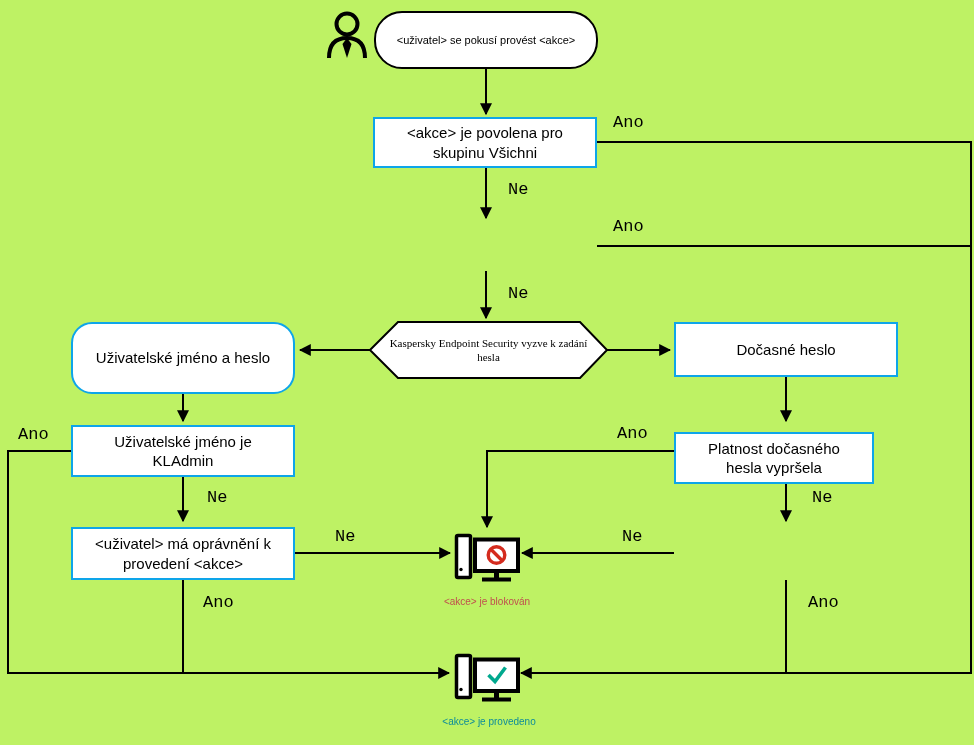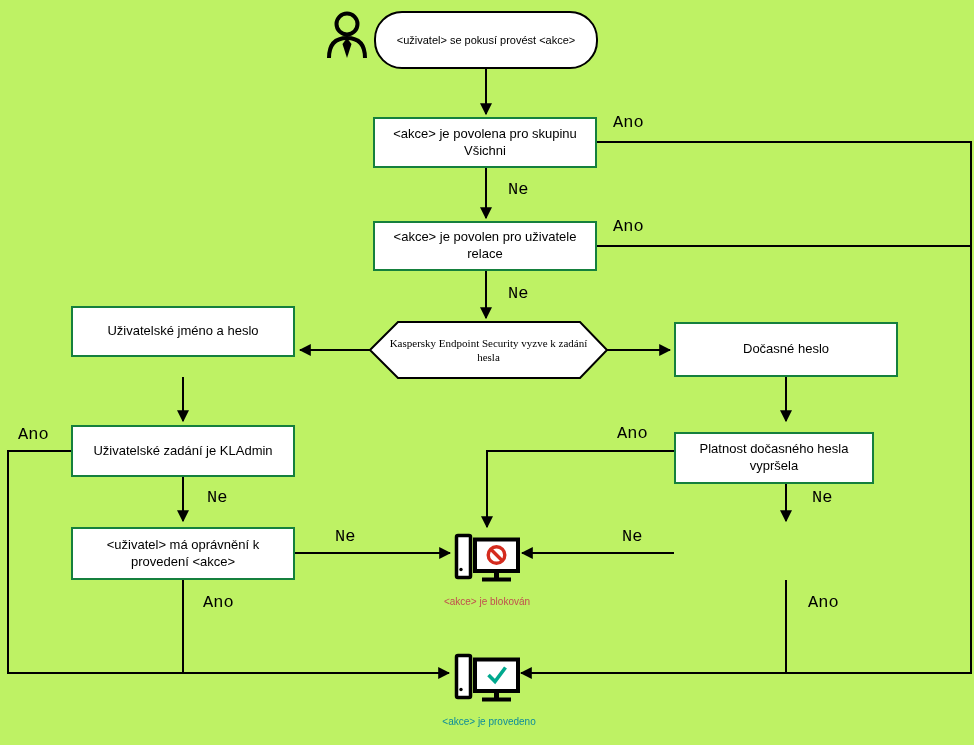--- a/index.html
+++ b/index.html
@@ -2,23 +2,23 @@
 <html><head>
 <meta charset="utf-8">
 <style>
   html,body { margin:0; padding:0; background:#fff; }
   .canvas {
     position:relative; width:974px; height:745px; background:#bef264;
     font-family:"Liberation Sans", sans-serif; color:#000; overflow:hidden;
   }
   .layer { position:absolute; left:0; top:0; }
   .box {
-    position:absolute; box-sizing:border-box; border:2px solid #15803d; background:#fff;
+    position:absolute; box-sizing:border-box; border:2px solid #0ea5e9; background:#fff;
     display:flex; align-items:center; justify-content:center; text-align:center;
-    font-size:13px; line-height:1.3; padding:2px 13px;
+    font-size:15px; line-height:1.3; padding:2px 13px;
   }
   .node-text {
     position:absolute; display:flex; align-items:center; justify-content:center;
     text-align:center; font-size:11px; line-height:1.3;
   }
   .lbl { position:absolute; font-size:17px; color:#000;font-family:Liberation Mono, monospace; }
   .status { position:absolute; font-size:10px; text-align:center; }
   .status.blocked { color:#c0504d; }
   .status.performed { color:#0e8c99; }
 </style>
@@ -83,29 +83,28 @@
       <path d="M496.5 691 V699" stroke="#000" stroke-width="5" fill="none"></path>
       <path d="M482 699.5 H511" stroke="#000" stroke-width="4" fill="none"></path>
       <path d="M488.5 675 L495 681.5 L505.5 667.5" fill="none" stroke-width="3.6" stroke="#00a88e"></path>
     </g>
   </svg>
 
   <div class="node-text" style="left:379px; top:14px; width:214px; height:52px;">&lt;uživatel&gt; se pokusí provést &lt;akce&gt;</div>
 
   <div class="box" style="left:373px; top:117px; width:224px; height:51px;">&lt;akce&gt; je povolena pro skupinu Všichni</div>
 
-  <div class="box" style="left:373px; top:221px; width:224px; height:50px;">&lt;akce&gt; je povolen pro uživatele relace</div>
 
   <div class="node-text" style="left:382px; top:324px; width:213px; height:52px;font-family:Liberation Serif, serif;">Kaspersky Endpoint Security vyzve k zadání hesla</div>
 
-  <div class="box" style="left:71px; top:306px; width:224px; height:51px;">Uživatelské jméno a heslo</div>
+  <div class="box" style="left:71px; top:322px; width:224px; height:72px;border-radius:21px;">Uživatelské jméno a heslo</div>
 
   <div class="box" style="left:674px; top:322px; width:224px; height:55px;text-align:center;">Dočasné heslo</div>
 
-  <div class="box" style="left:71px; top:425px; width:224px; height:52px;">Uživatelské zadání je KLAdmin</div>
+  <div class="box" style="left:71px; top:425px; width:224px; height:52px;">Uživatelské jméno je KLAdmin</div>
 
   <div class="box" style="left:71px; top:527px; width:224px; height:53px;">&lt;uživatel&gt; má oprávnění k provedení &lt;akce&gt;</div>
 
   <div class="box" style="left:674px; top:432px; width:200px; height:52px;">Platnost dočasného hesla vypršela</div>
 
 
   <span class="lbl" style="left:613px; top:113px;">Ano</span>
   <span class="lbl" style="left:508px; top:180px;">Ne</span>
   <span class="lbl" style="left:613px; top:217px;">Ano</span>
   <span class="lbl" style="left:508px; top:284px;">Ne</span>

